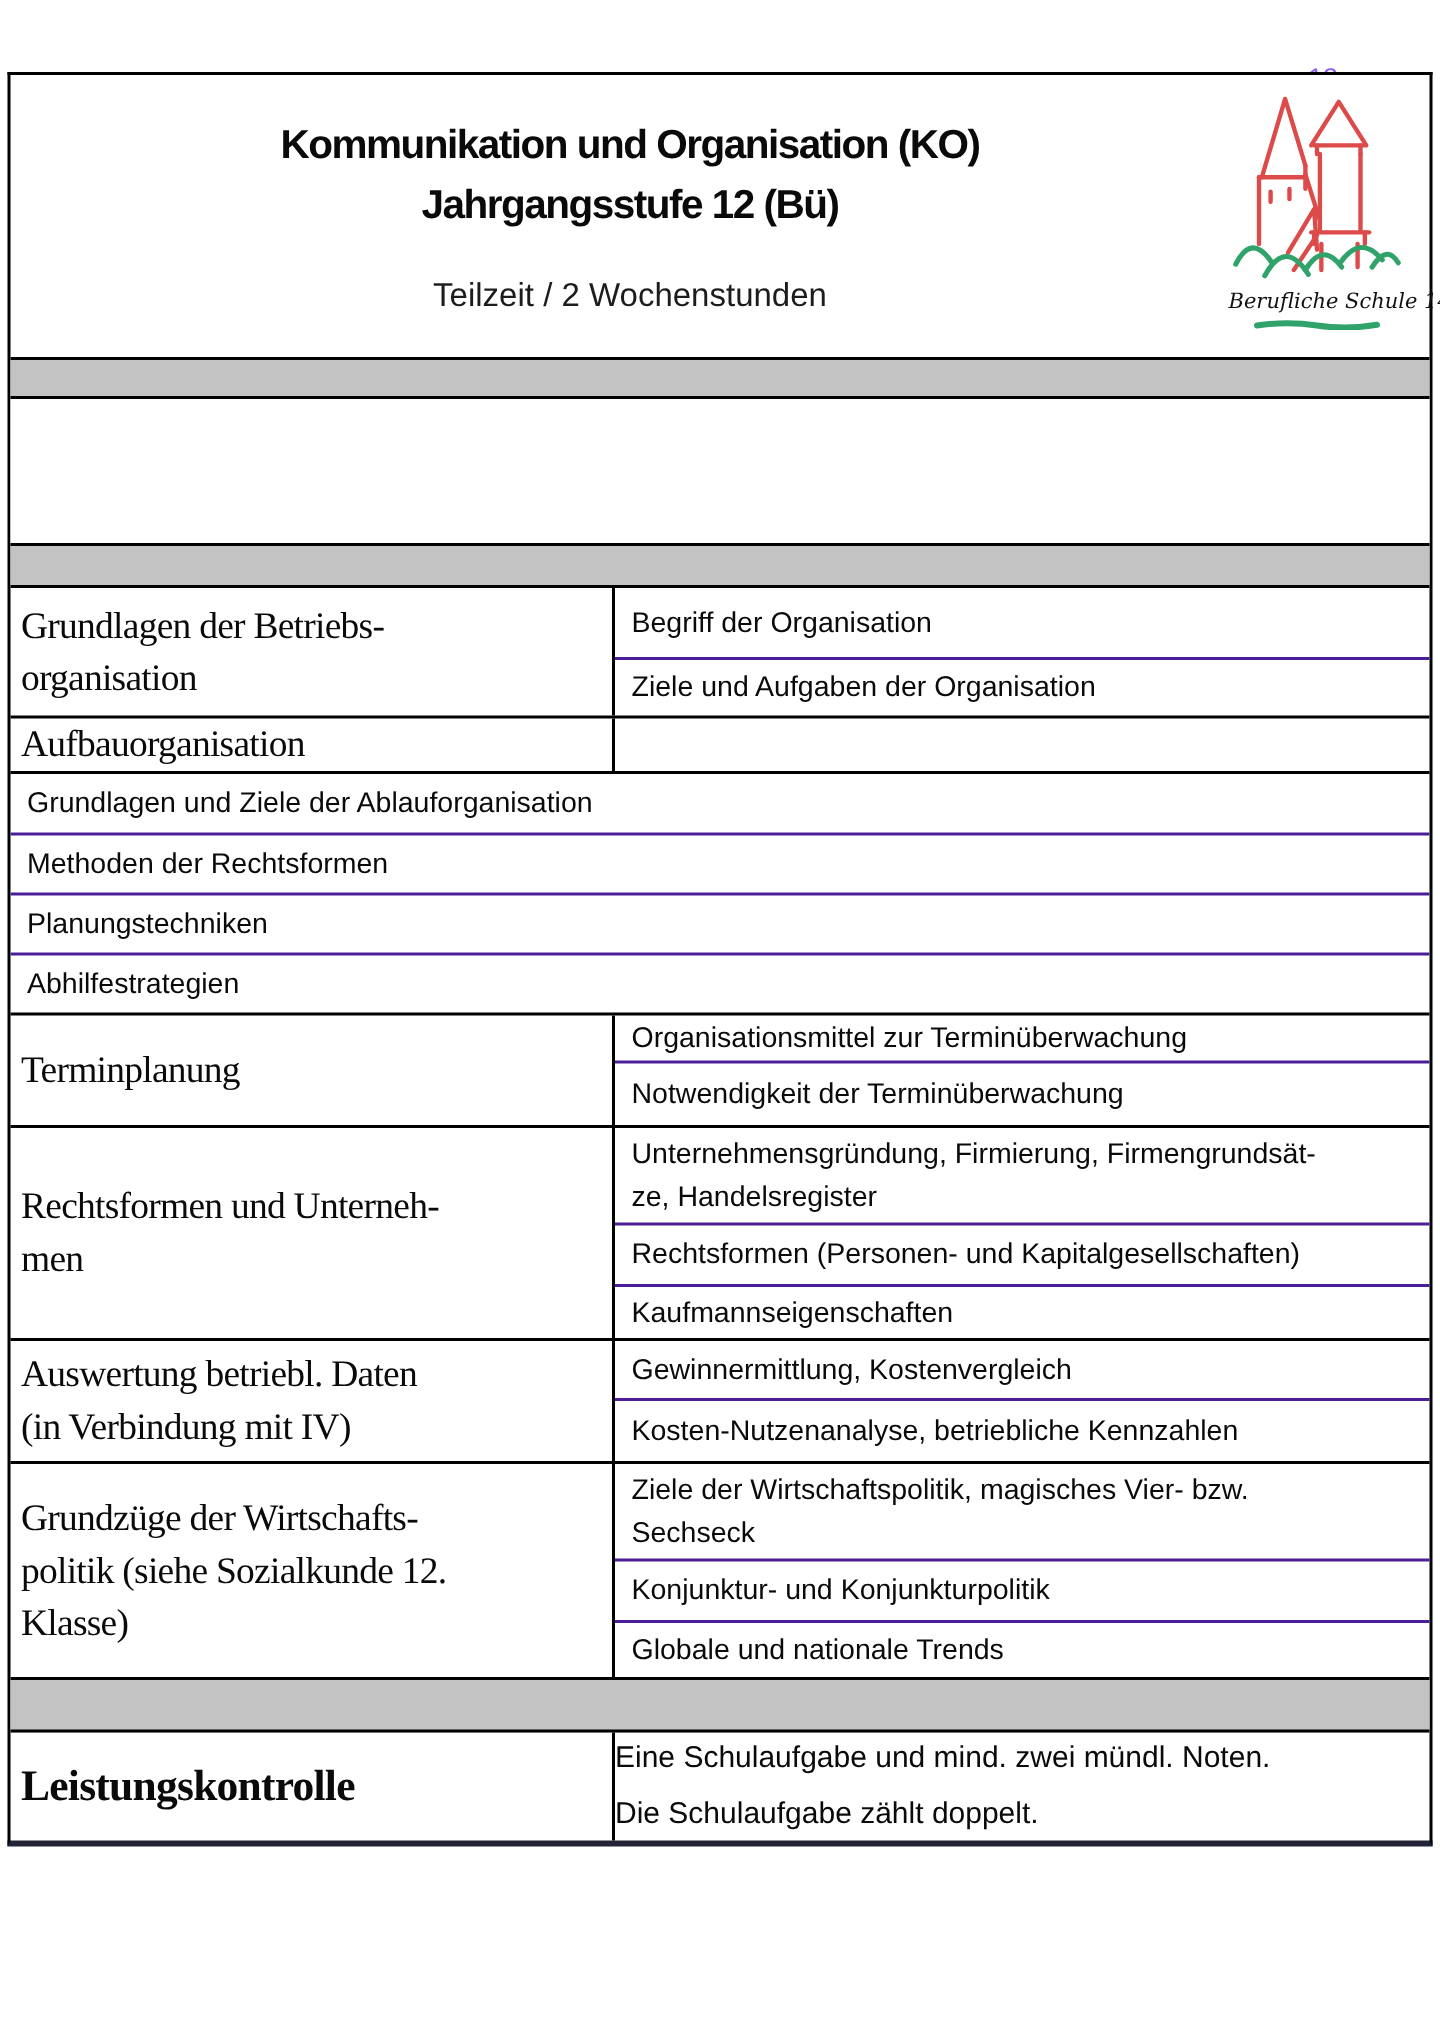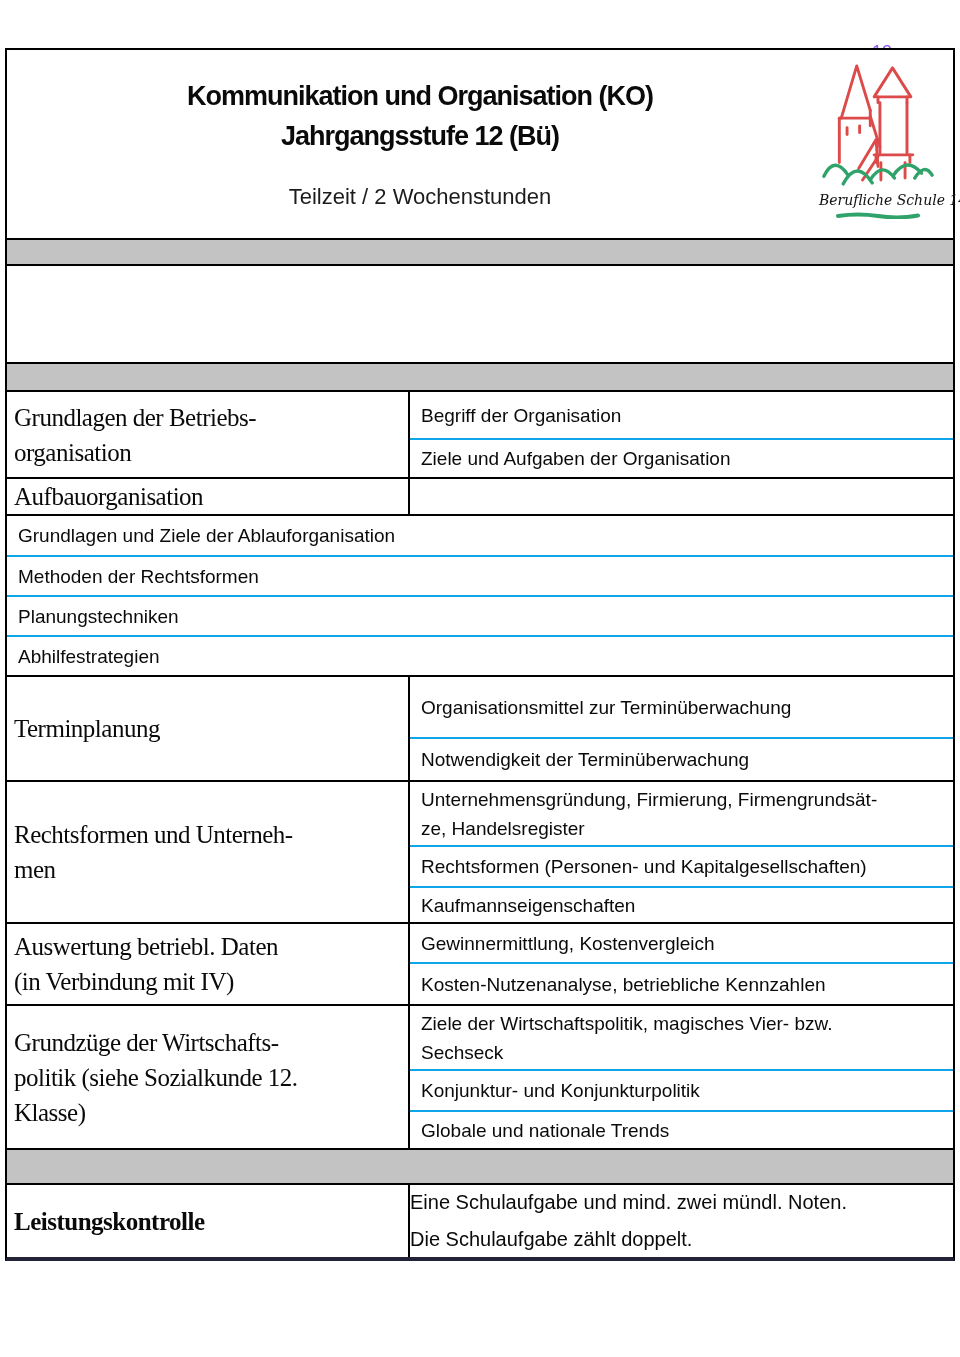--- a/index.html
+++ b/index.html
@@ -61,24 +61,24 @@
     white-space:pre;
     font-family:Liberation Serif, serif;
   }
   .right-cell { flex:1 1 auto; display:flex; flex-direction:column; }
   .item {
     display:flex; align-items:center;
     padding-left:11px;
     font-size:19px; line-height:29px;
     white-space:pre;
   }
-  .item + .item { border-top:2px solid #0ea5e9; }
+  .item + .item { border-top:2px solid #4c1d95; }
   
   .footer-row { display:flex; height:72px; }
-  .footer-row .left-cell { font-weight:bold; font-size:25px; }
+  .footer-row .left-cell { font-weight:bold; font-size:29px; }
   .assessment-text {
     flex:1; display:flex; align-items:center;
     padding-left:0;
     font-size:20px; line-height:37px; white-space:pre;
   }
 </style>
 </head>
 <body>
 
 <div class="page">
@@ -159,21 +159,21 @@
           <div class="item" style="height:39px">Grundlagen und Ziele der Ablauforganisation</div>
           <div class="item" style="height:40px">Methoden der Rechtsformen</div>
           <div class="item" style="height:40px">Planungstechniken</div>
           <div class="item" style="height:40px">Abhilfestrategien</div>
         </div>
       </div>
 
       <div class="group">
         <div class="left-cell">Terminplanung</div>
         <div class="right-cell">
-          <div class="item" style="height:60px">Organisationsmittel zur Terminüberwachung</div>
+          <div class="item" style="height:30px">Organisationsmittel zur Terminüberwachung</div>
           <div class="item" style="height:43px">Notwendigkeit der Terminüberwachung</div>
         </div>
       </div>
 
       <div class="group">
         <div class="left-cell">Rechtsformen und Unterneh-
 men</div>
         <div class="right-cell">
           <div class="item" style="height:63px">Unternehmensgründung, Firmierung, Firmengrundsät-
 ze, Handelsregister</div>

